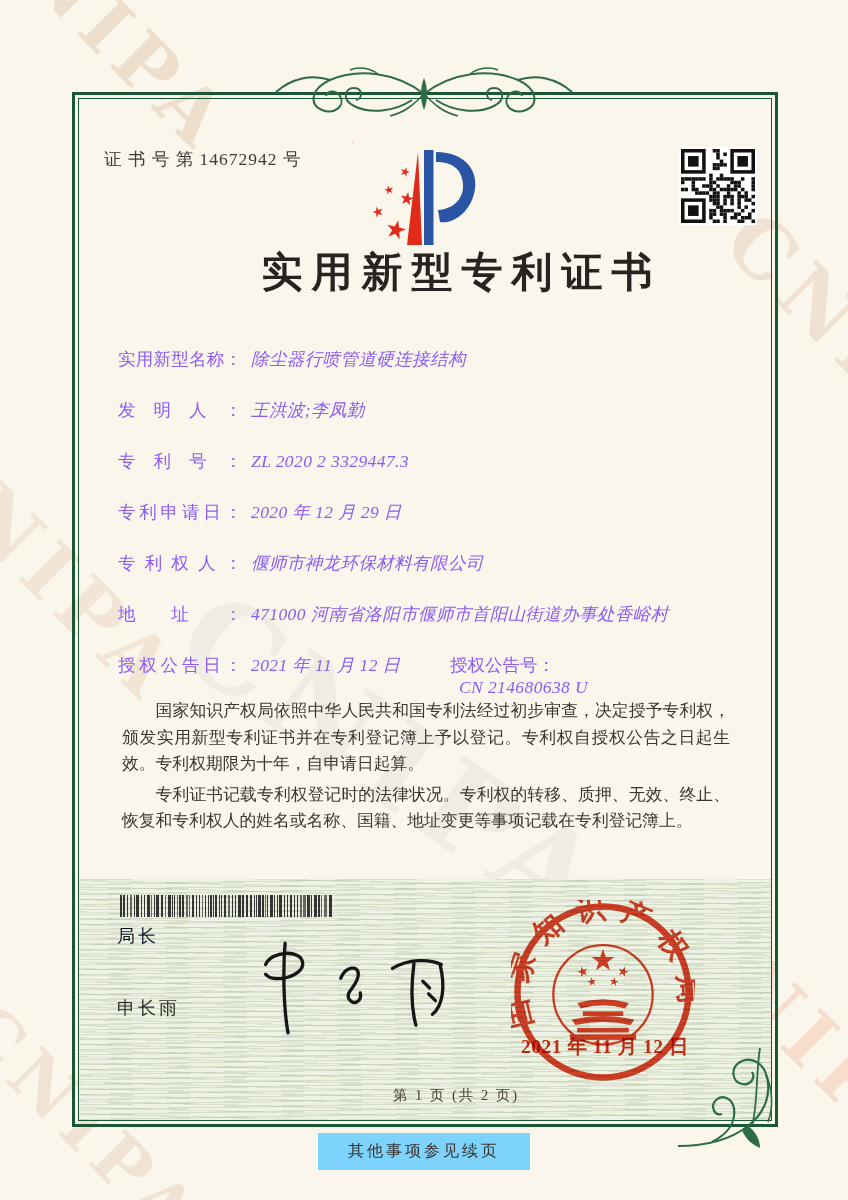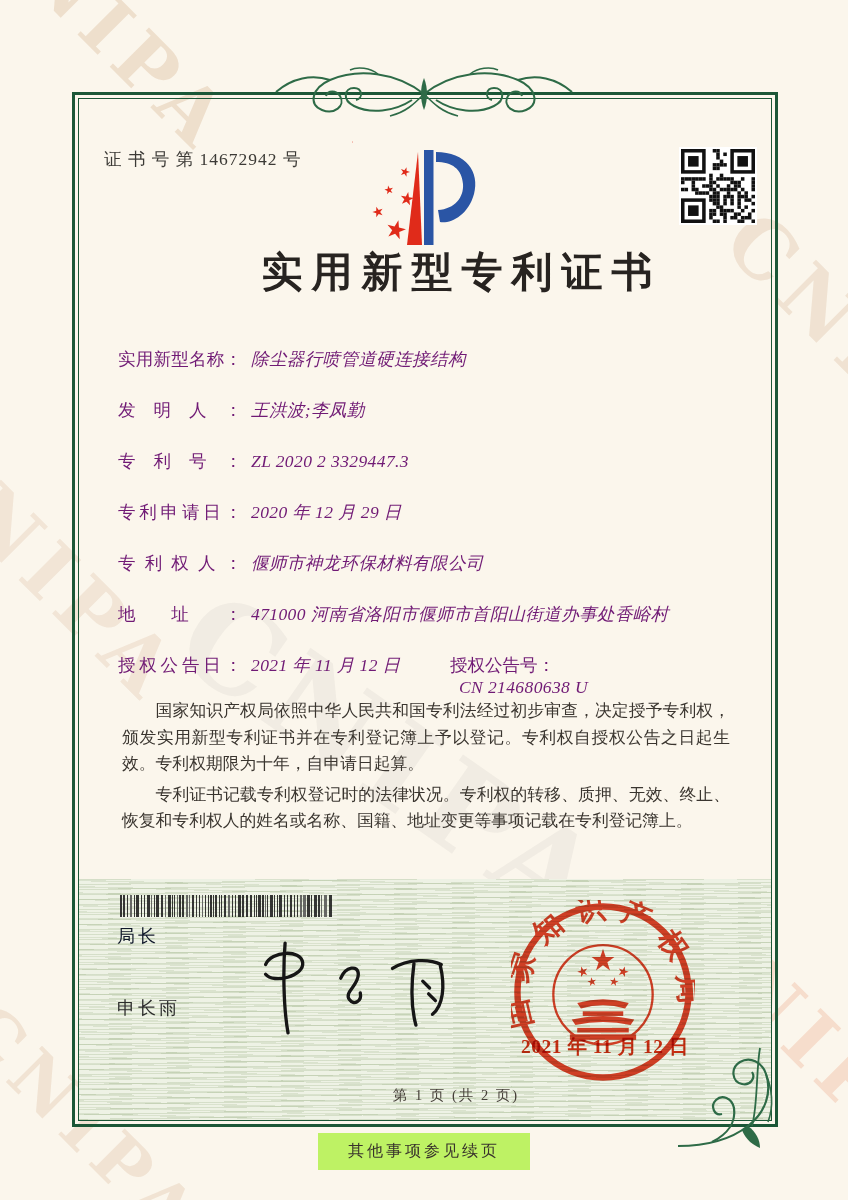--- a/index.html
+++ b/index.html
@@ -40,21 +40,21 @@
   .flourish-corner{position:absolute;left:672px;top:1042px;width:112px;height:112px;}
 
   
   .cert-no{position:absolute;left:104px;top:147px;font-size:17.5px;color:#3c3a36;letter-spacing:1px;}
   .logo{position:absolute;left:352px;top:141px;width:136px;height:112px;}
   .qr{position:absolute;left:679px;top:147px;width:74px;height:74px;background:#fff;padding:2px;}
   .title{position:absolute;left:72px;top:245px;width:770px;text-align:center;
          font-size:41px;font-weight:700;letter-spacing:9px;text-indent:9px;color:#272320;}
 
   
-  .fields{position:absolute;left:118px;top:347px;width:618px;font-size:17.5px;color:#701a75;}
+  .fields{position:absolute;left:118px;top:347px;width:618px;font-size:17.5px;color:#8b5cf6;}
   .row{display:flex;align-items:baseline;height:24px;margin-bottom:27px;position:relative;}
   .lab{display:inline-block;width:124px;text-align:justify;text-align-last:justify;flex:none;}
   .val{margin-left:9px;letter-spacing:.4px;white-space:nowrap;font-style:italic;}
   .pair2{position:absolute;left:332px;top:0;display:flex;align-items:flex-start;flex-direction:column;}
   .pair2 .val{}
 
   
   .paras{position:absolute;left:118px;top:694px;width:616px;font-size:16.8px;
          line-height:26.5px;text-align:justify;color:#3a352f;}
   .paras p{margin:4px;text-indent:2em;}
@@ -71,21 +71,21 @@
 
   
   .seal{position:absolute;left:511px;top:900px;width:184px;height:184px;opacity:.93;mix-blend-mode:multiply;}
   .seal-date{position:absolute;left:520px;top:1033px;width:170px;text-align:center;
              font-size:19.5px;font-weight:600;color:#d42f12;mix-blend-mode:multiply;letter-spacing:.5px;}
 
   
   .page-no{position:absolute;left:72px;top:1086px;width:768px;text-align:center;
            font-size:14.5px;letter-spacing:2px;color:#453f38;}
   .cont-note{position:absolute;left:50%;top:1133px;transform:translateX(-50%);
-             background:#bef264;padding:8px 30px;font-size:16px;letter-spacing:3px;color:#39332c;white-space:nowrap;}
+             background:#7dd3fc;padding:8px 30px;font-size:16px;letter-spacing:3px;color:#39332c;white-space:nowrap;}
 </style>
 </head>
 <body>
 
 <div class="page">
 
   <div class="wm wm1">CNIPA</div>
   <div class="wm wm2">CNIPA</div>
   <div class="wm wm3">CNIPA</div>
   <div class="wm wm4">CNIPA</div>

